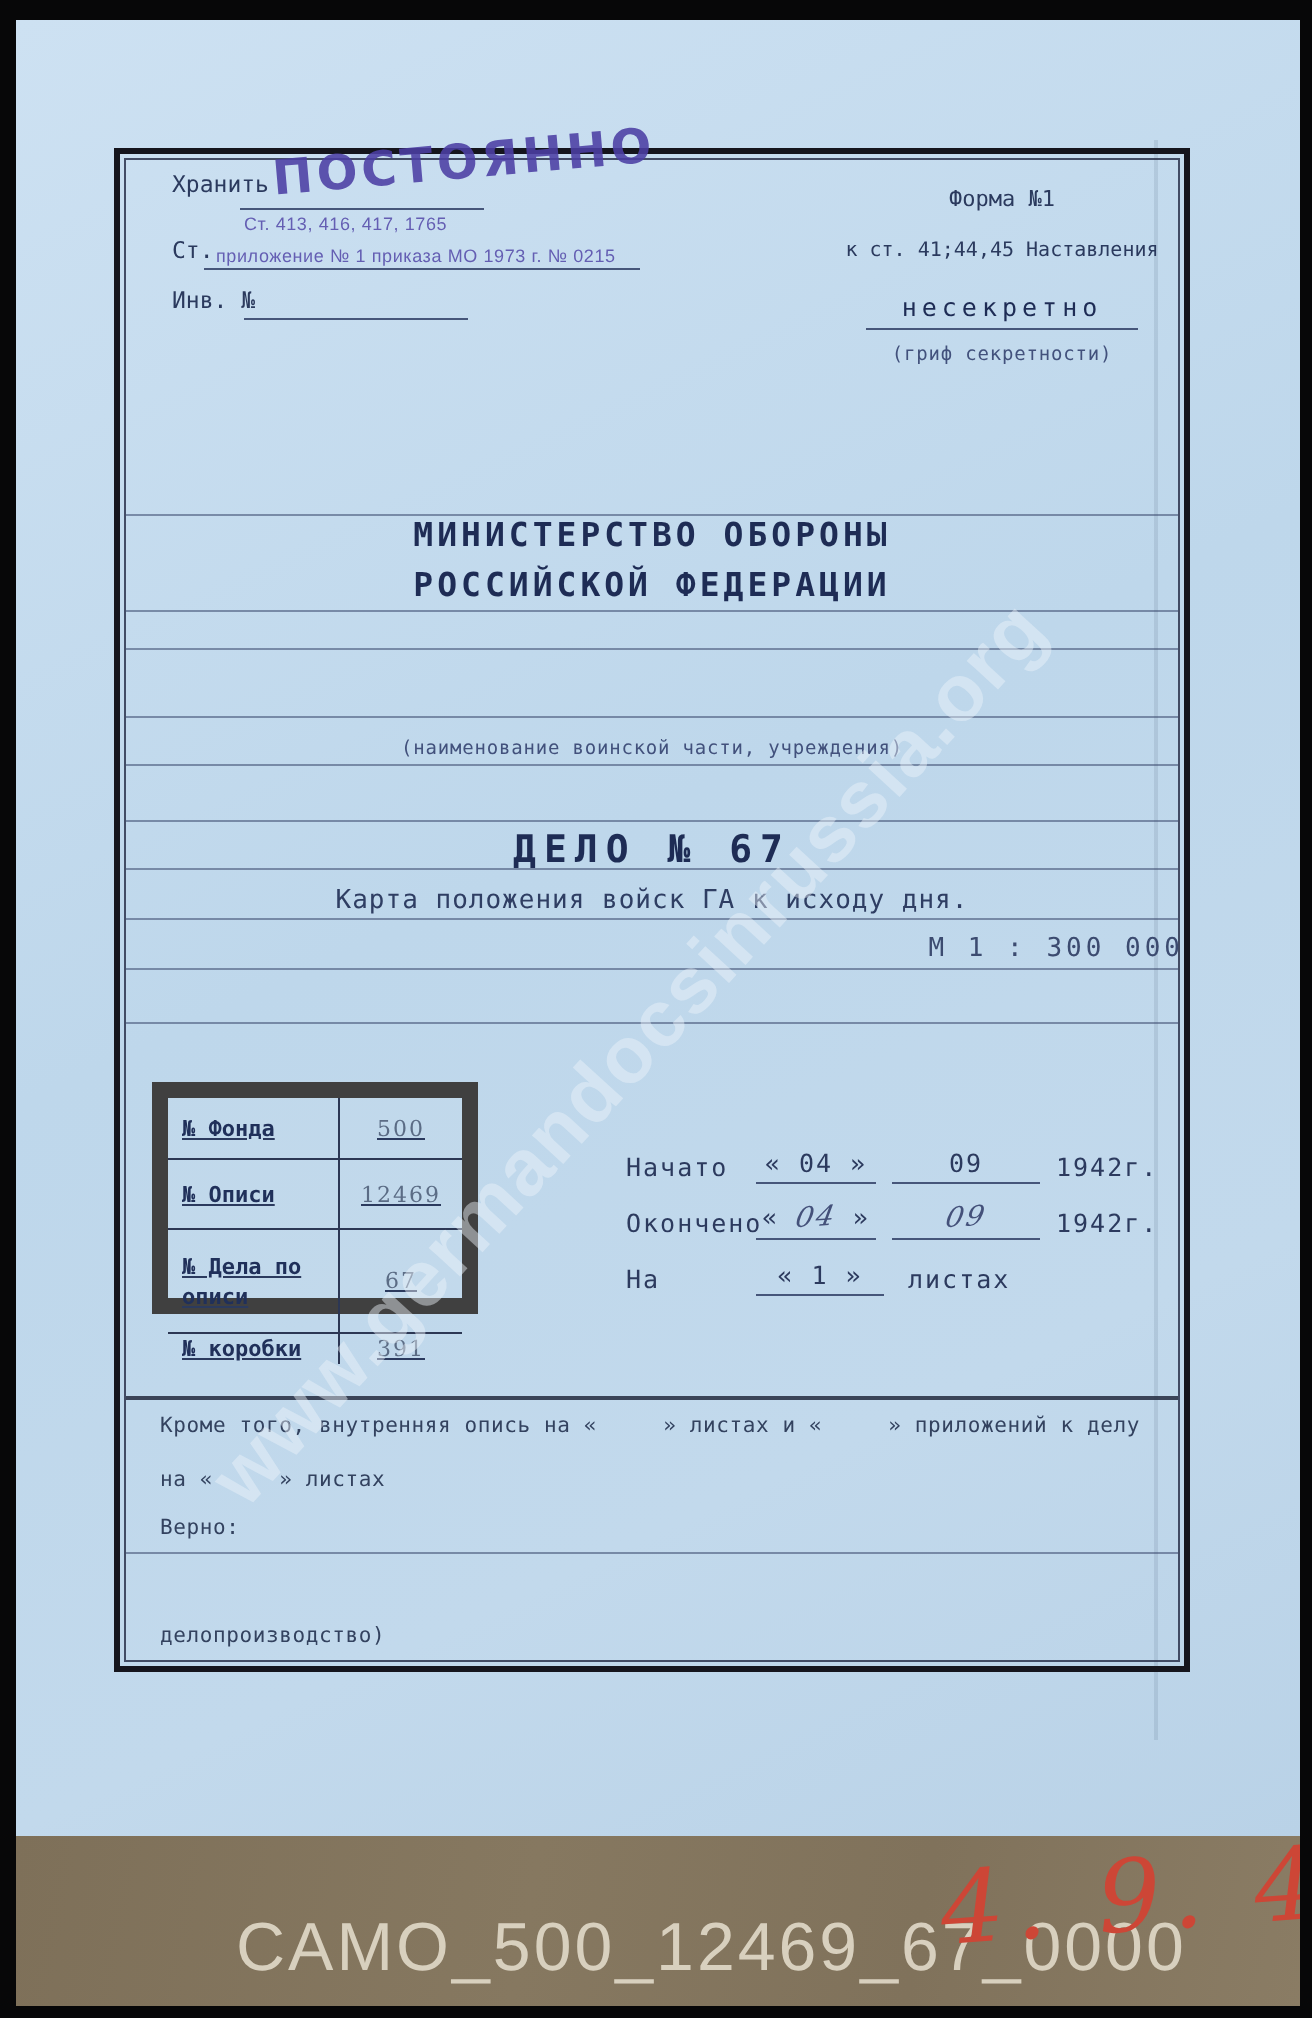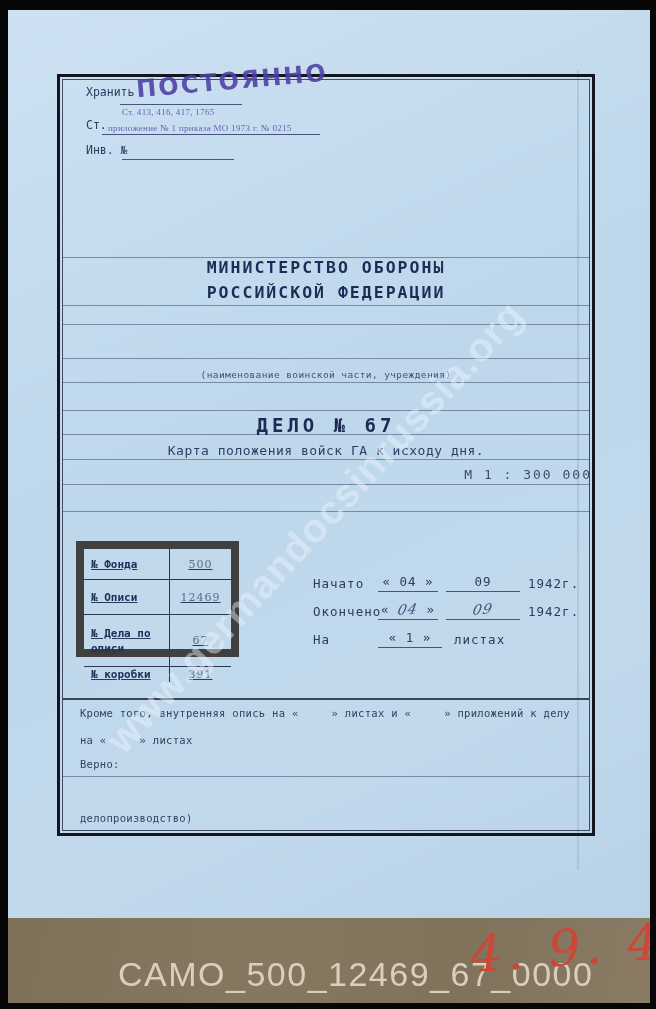--- a/index.html
+++ b/index.html
@@ -29,21 +29,21 @@
   .rule.thick{height:2px;background:rgba(35,42,62,.85);}
   
   .t{position:absolute;white-space:pre;}
   .lbl{font-size:11.5px;color:var(--ink);}
   .uline{position:absolute;height:1px;background:#46567a;}
   .stamp-big{
     font-family:"DejaVu Sans",sans-serif;font-weight:bold;font-size:24px;
     letter-spacing:2px;color:var(--purple);opacity:.88;transform:rotate(-5deg);
   }
   .stamp-sm{
-    font-family:Liberation Serif, serif;font-size:9px;letter-spacing:.3px;
+    font-family:Liberation Sans, sans-serif;font-size:9px;letter-spacing:.3px;
     color:var(--purple);opacity:.8;
   }
   .hdr-right{position:absolute;left:336px;top:6px;width:210px;height:120px;}
   .hdr-right .t{left:0;right:0;text-align:center;white-space:pre;}
   .secrecy-val{display:inline-block;font-size:12.5px;letter-spacing:2.5px;
     color:var(--ink-dark);border-bottom:1px solid #46567a;padding:0 18px 3px 18px;}
   .cap{font-size:9.5px;color:#42517c;letter-spacing:.4px;}
   
   .center-line{position:absolute;left:0;right:0;text-align:center;white-space:pre;}
   .ministry{font-size:16.5px;font-weight:bold;letter-spacing:2px;color:var(--ink-dark);}
@@ -125,20 +125,26 @@
   <div class="t stamp-big" style="left:76px;top:-10px">ПОСТОЯННО</div>
 
   <div class="t lbl" style="left:26px;top:41px">Ст.</div>
   <div class="t stamp-sm" style="left:62px;top:30px">Ст. 413, 416, 417, 1765</div>
   <div class="t stamp-sm" style="left:48px;top:46px">приложение № 1 приказа МО 1973 г. № 0215</div>
   <div class="uline" style="left:42px;top:57px;width:218px"></div>
 
   <div class="t lbl" style="left:26px;top:66px">Инв. №</div>
   <div class="uline" style="left:62px;top:82px;width:112px"></div>
 
+  <div class="hdr-right">
+    <div class="t" style="top:10px;font-size:11px">Форма №1</div>
+    <div class="t" style="top:37px;font-size:10px">к ст. 41;44,45 Наставления</div>
+    <div class="t" style="top:60px"><span class="secrecy-val">несекретно</span></div>
+    <div class="t cap" style="top:89px">(гриф секретности)</div>
+  </div>
 
   <div class="center-line ministry" style="top:206px">РОССИЙСКОЙ ФЕДЕРАЦИИ</div>
   <div class="center-line ministry" style="top:181px">МИНИСТЕРСТВО ОБОРОНЫ</div>
   <div class="center-line cap" style="top:292px">(наименование воинской части, учреждения)</div>
 
   <div class="center-line delo" style="top:337px">ДЕЛО № 67</div>
   <div class="center-line subject" style="top:366px">Карта положения войск ГА к исходу дня.</div>
   <div class="center-line scale" style="top:390px">М 1 : 300 000</div>
 
   <div class="reg">

